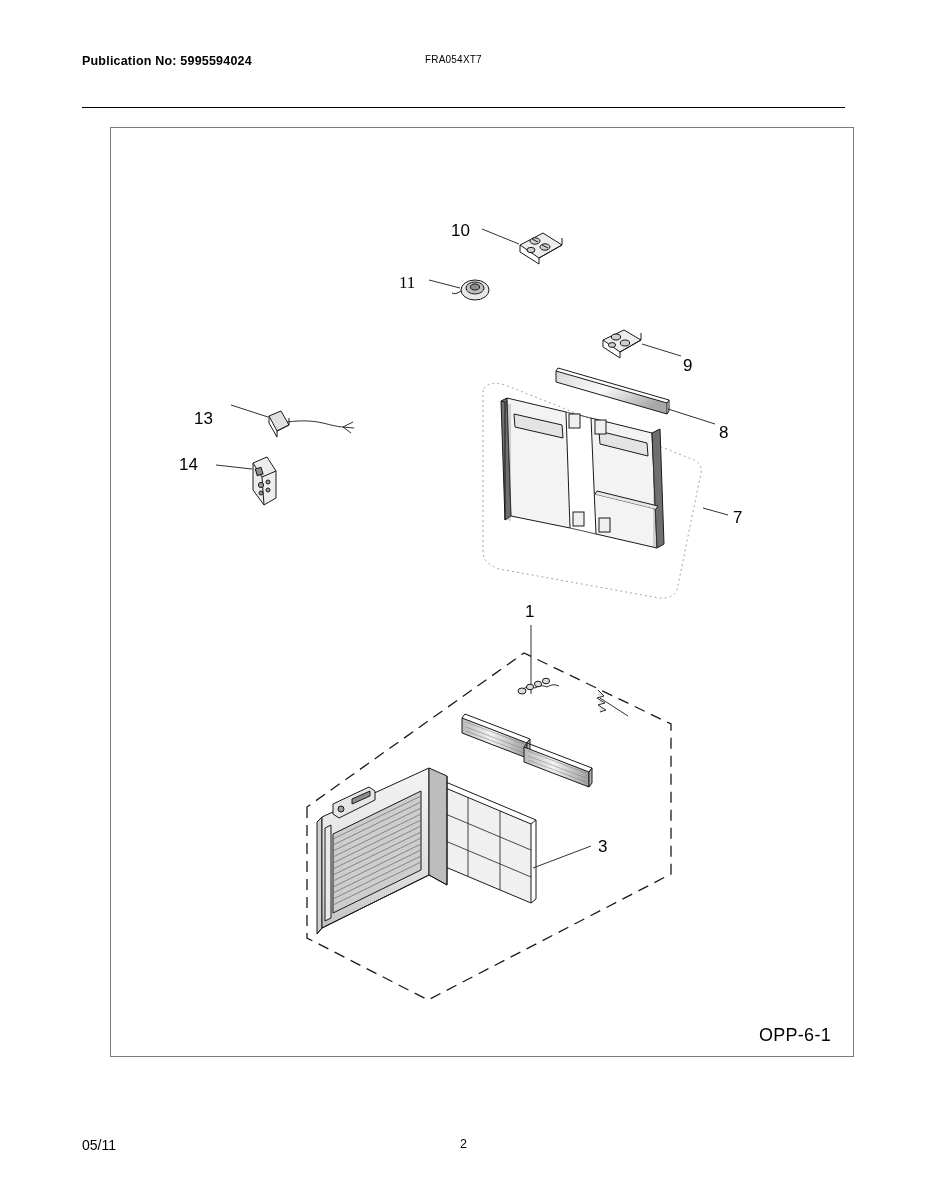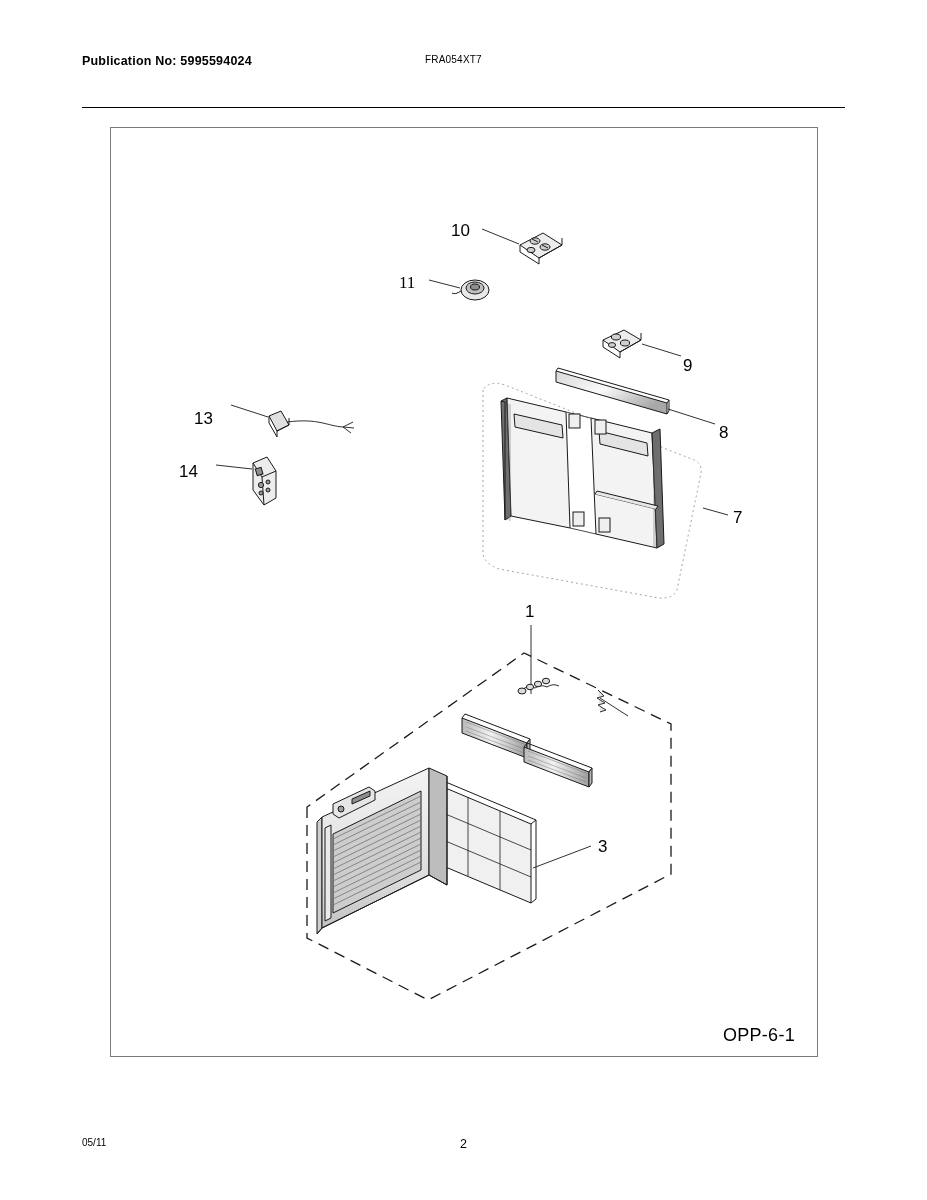--- a/index.html
+++ b/index.html
@@ -59,40 +59,41 @@
 
   
   .diagram-frame {
     position: absolute;
     left: 110px;
     top: 127px;
     width: 706px;
     height: 928px;
     border: 1px solid #7a7a7a;
     background: #ffffff;
+    padding-left: 36px;
   }
   .diagram-svg {
     position: absolute;
     left: 0;
     top: 0;
   }
   .opp-code {
     position: absolute;
     right: 22px;
     bottom: 10px;
     font-size: 18px;
     letter-spacing: 0.3px;
   }
 
   
   .footer-date {
     position: absolute;
     left: 82px;
     top: 1137px;
-    font-size: 10px;
+    font-size: 14px;
   }
   .footer-page {
     position: absolute;
     left: 0;
     right: 0;
     top: 1137px;
     text-align: center;
     font-size: 12.5px;
   }
 
@@ -306,21 +307,21 @@
           </g>
         </g>
       </g>
     </svg>
 
     <div class="callout" style="left:340px; top:94px;">10</div>
     <div class="callout" style="left:288px; top:146px;font-family:Liberation Serif, serif;">11</div>
     <div class="callout" style="left:572px; top:229px;">9</div>
     <div class="callout" style="left:608px; top:296px;">8</div>
     <div class="callout" style="left:83px; top:282px;text-align:right;">13</div>
-    <div class="callout" style="left:68px; top:335px;">14</div>
+    <div class="callout" style="left:68px; top:328px;">14</div>
     <div class="callout" style="left:622px; top:381px;">7</div>
     <div class="callout" style="left:414px; top:475px;">1</div>
     <div class="callout" style="left:487px; top:710px;">3</div>
 
     <div class="opp-code">OPP-6-1</div>
   </div>
 
   <div class="footer-date">05/11</div>
   <div class="footer-page">2</div>
 

